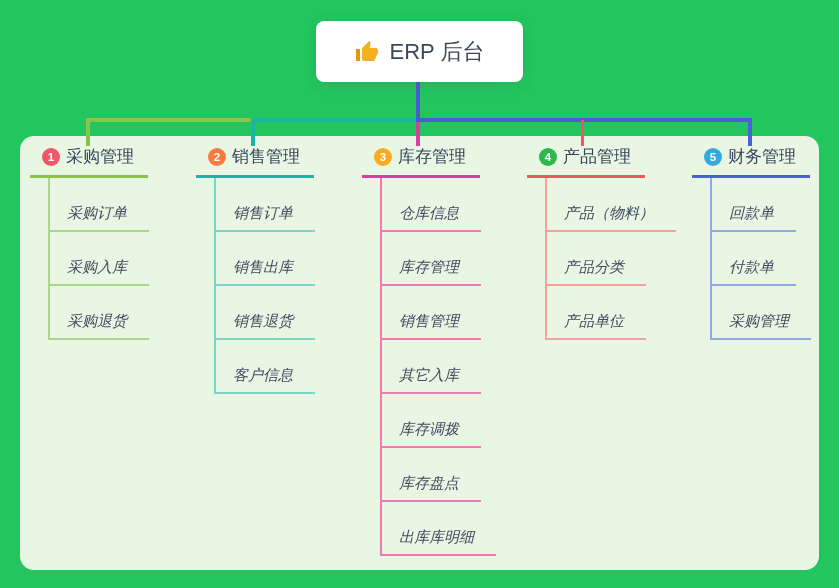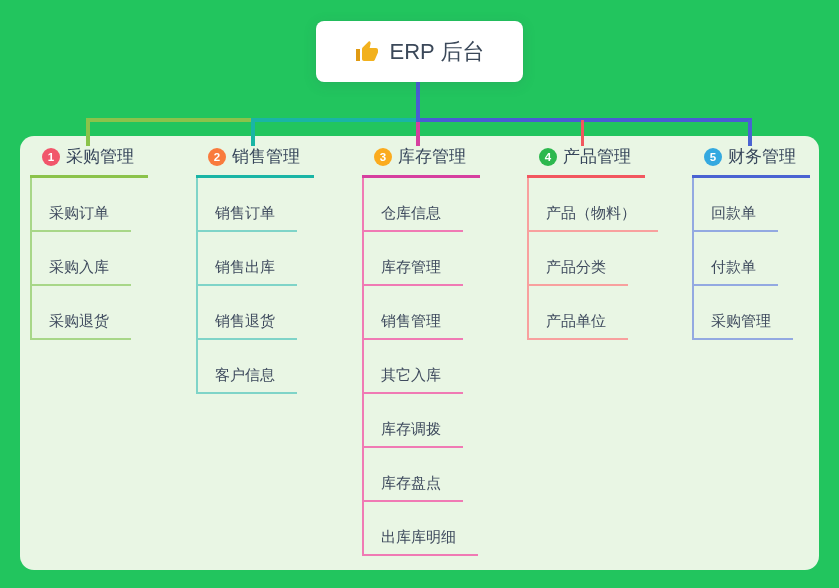--- a/index.html
+++ b/index.html
@@ -19,21 +19,21 @@
 
   .branch { position: absolute; top: 146px; }
   .branch-header { display: inline-flex; align-items: center; gap: 6px;
                    padding: 0 14px 7px 12px; border-bottom: 3px solid var(--line-color);
                    white-space: nowrap; }
   .badge { width: 18px; height: 18px; border-radius: 50%; background: var(--badge-color);
            color: #fff; font-size: 11.5px; font-weight: bold; line-height: 18px;
            text-align: center; flex: 0 0 auto; }
   .branch-title { font-size: 17px; font-weight: 400; color: #36455a; line-height: 22px; }
 
-  .leaves { margin-left: 0; width: max-content; border-left: 2px solid var(--leaf-color); }
+  .leaves { margin-left: 18px; width: max-content; border-left: 2px solid var(--leaf-color); font-style: italic; }
   .leaf { height: 54px; width: max-content; display: flex; align-items: flex-end;
           padding: 0 22px 7px 17px; border-bottom: 2px solid var(--leaf-color);
           font-size: 15px; color: #3f4b5e; white-space: nowrap; }
 
   .thumb-icon { width: 24px; height: 24px; display: inline-block; }
 </style>
 </head>
 <body>
 
 <div class="stage">

